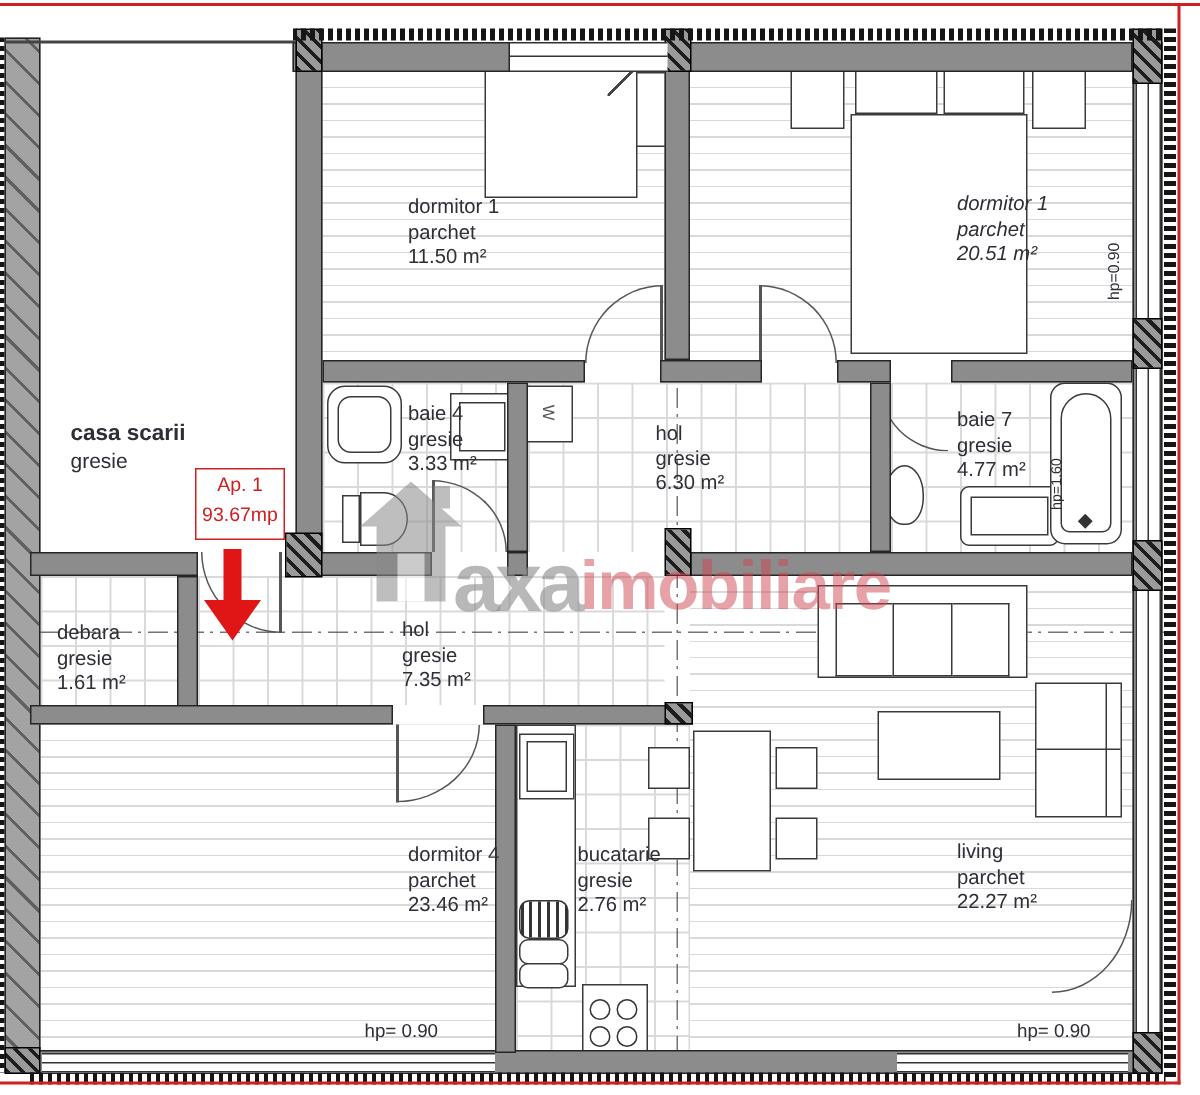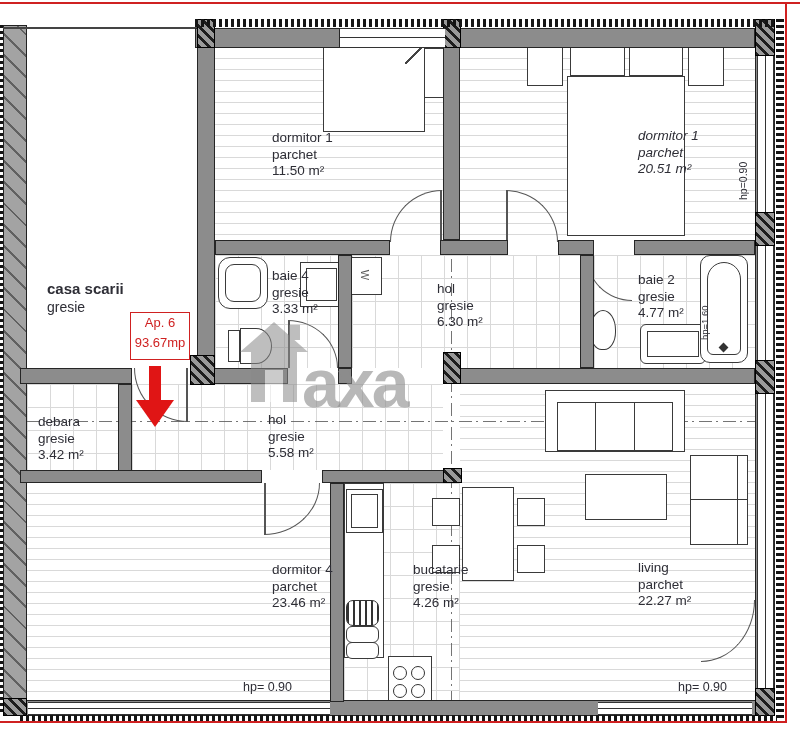--- a/index.html
+++ b/index.html
@@ -33,21 +33,21 @@
   
   .arc{box-sizing:border-box;}
   
   .lbl{color:#2e2e36;font-size:13.5px;line-height:1.24;white-space:nowrap;z-index:30;}
   .hp{color:#2e2e36;font-size:12.5px;white-space:nowrap;z-index:30;}
   .vtext{writing-mode:vertical-rl;transform:rotate(180deg);font-size:10.5px;color:#2e2e36;white-space:nowrap;z-index:30;}
   .badge{border:1.6px solid #cf2121;background:#fff;color:#cf2121;text-align:center;
          font-size:13px;line-height:1.55;z-index:40;box-sizing:border-box;}
   .redline{background:#cf2121;z-index:35;}
   .wm{z-index:25;display:flex;align-items:flex-end;pointer-events:none;}
-  .wm .axa{font-size:68px;line-height:.78;font-weight:bold;color:rgba(140,140,140,.62);letter-spacing:-3px;}
+  .wm .axa{font-size:56px;line-height:.78;font-weight:bold;color:rgba(140,140,140,.62);letter-spacing:-3px;}
   .wm .imo{font-size:46px;line-height:.82;font-weight:bold;color:rgba(205,70,80,.5);letter-spacing:-1px;}
   .z1{z-index:1}.z2{z-index:2}.z3{z-index:5}.z4{z-index:10}.z5{z-index:15}
 </style>
 </head>
 <body>
 
 <div class="canvas">
 
   <div class="abs parchet z1" style="left:215px;top:48px;width:228px;height:192px;"></div>
   <div class="abs parchet z1" style="left:460px;top:48px;width:295px;height:192px;"></div>
@@ -197,20 +197,21 @@
 
   <div class="abs wm" style="left:238px;top:320px;height:90px;">
     <span style="opacity:.55;margin-right:-8px;">
       <svg width="72" height="90" viewBox="0 0 72 90">
         <path d="M36 6 L70 36 H59 V86 H13 V36 H2 Z" fill="#8a8a8a"></path>
         <rect x="51" y="9" width="11" height="15" fill="#8a8a8a"></rect>
         <rect x="27" y="54" width="18" height="32" fill="#ffffff"></rect>
       </svg>
     </span>
     <span class="axa">axa</span>
+    <span class="imo">imobiliare</span>
   </div>
 
   <div class="abs lbl" style="left:272px;top:130px;">
     <div>dormitor 1</div>
     <div>parchet</div>
     <div>11.50 m²</div>
   </div>
   <div class="abs lbl" style="left:638px;top:128px;font-style:italic;">
     <div>dormitor 1</div>
     <div>parchet</div>
@@ -220,65 +221,65 @@
     <div>baie 4</div>
     <div>gresie</div>
     <div>3.33 m²</div>
   </div>
   <div class="abs lbl" style="left:437px;top:281px;">
     <div>hol</div>
     <div>gresie</div>
     <div>6.30 m²</div>
   </div>
   <div class="abs lbl" style="left:638px;top:272px;">
-    <div>baie 2</div>
+    <div>baie 7</div>
     <div>gresie</div>
     <div>4.77 m²</div>
   </div>
   <div class="abs lbl" style="left:47px;top:280px;font-size:15px;">
     <div style="font-weight:bold;">casa scarii</div>
     <div style="font-size:14px;">gresie</div>
   </div>
   <div class="abs lbl" style="left:38px;top:414px;">
     <div>debara</div>
     <div>gresie</div>
-    <div>3.42 m²</div>
+    <div>1.61 m²</div>
   </div>
   <div class="abs lbl" style="left:268px;top:412px;">
     <div>hol</div>
     <div>gresie</div>
-    <div>5.58 m²</div>
+    <div>7.35 m²</div>
   </div>
   <div class="abs lbl" style="left:272px;top:562px;">
     <div>dormitor 4</div>
     <div>parchet</div>
     <div>23.46 m²</div>
   </div>
-  <div class="abs lbl" style="left:385px;top:562px;padding-left:28px;">
+  <div class="abs lbl" style="left:385px;top:562px;">
     <div>bucatarie</div>
     <div>gresie</div>
-    <div>4.26 m²</div>
+    <div>2.76 m²</div>
   </div>
   <div class="abs lbl" style="left:638px;top:560px;">
     <div>living</div>
     <div>parchet</div>
     <div>22.27 m²</div>
   </div>
 
   <div class="abs hp" style="left:243px;top:680px;">hp= 0.90</div>
   <div class="abs hp" style="left:678px;top:680px;">hp= 0.90</div>
   <div class="abs vtext" style="left:737px;top:130px;height:70px;">hp=0.90</div>
   <div class="abs vtext" style="left:699px;top:276px;height:64px;font-size:9.5px;">hp=1.60</div>
 
   <div class="abs redline" style="left:0;top:2px;width:800px;height:2px;"></div>
   <div class="abs redline" style="left:785px;top:2px;width:2px;height:721px;"></div>
   <div class="abs redline" style="left:0;top:721px;width:787px;height:2px;"></div>
 
   <div class="abs badge" style="left:130px;top:312px;width:60px;height:48px;">
-    <div>Ap. 6</div>
+    <div>Ap. 1</div>
     <div>93.67mp</div>
   </div>
   <div class="abs" style="left:136px;top:366px;width:38px;height:62px;z-index:40;">
     <div style="position:absolute;left:13px;top:0;width:12px;height:36px;background:#e01515;"></div>
     <div style="position:absolute;left:0;top:34px;width:0;height:0;border-left:19px solid transparent;border-right:19px solid transparent;border-top:27px solid #e01515;"></div>
   </div>
 
 </div>
 
 </body></html>

